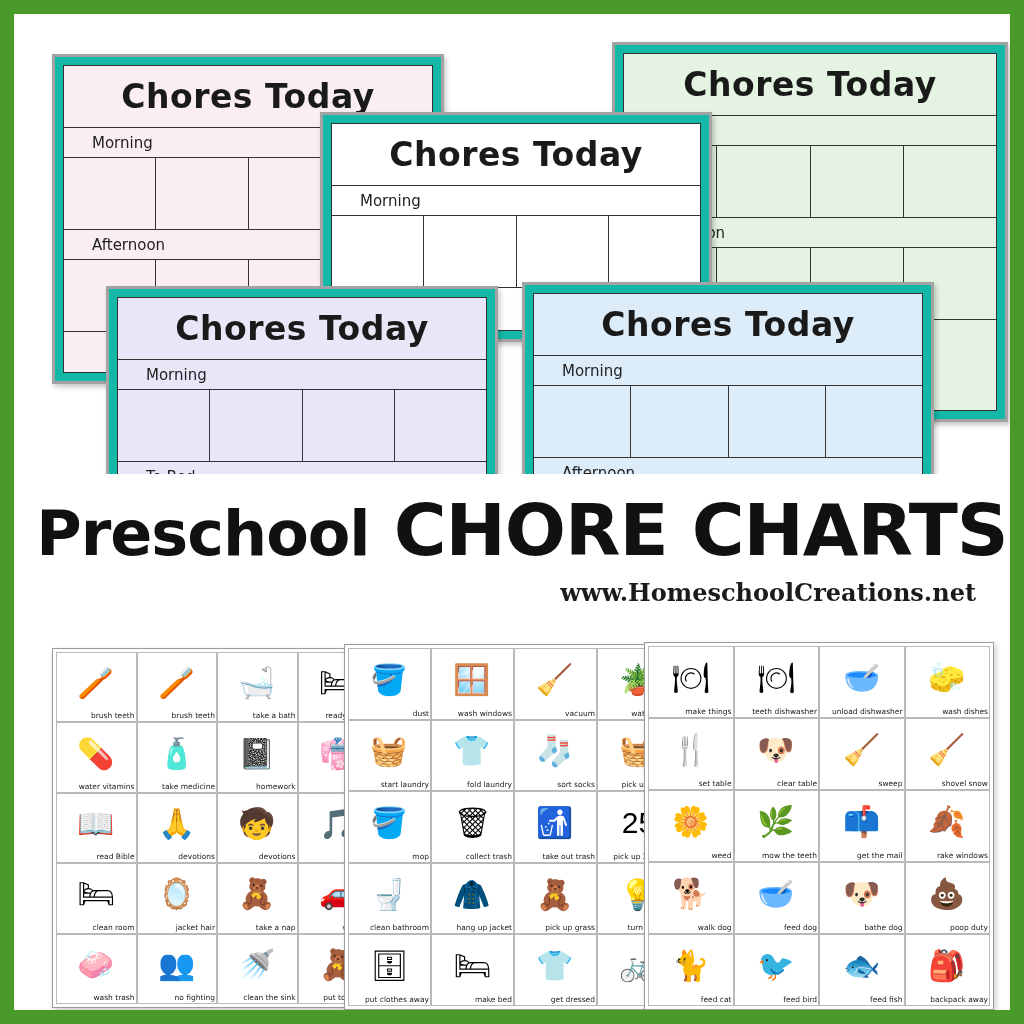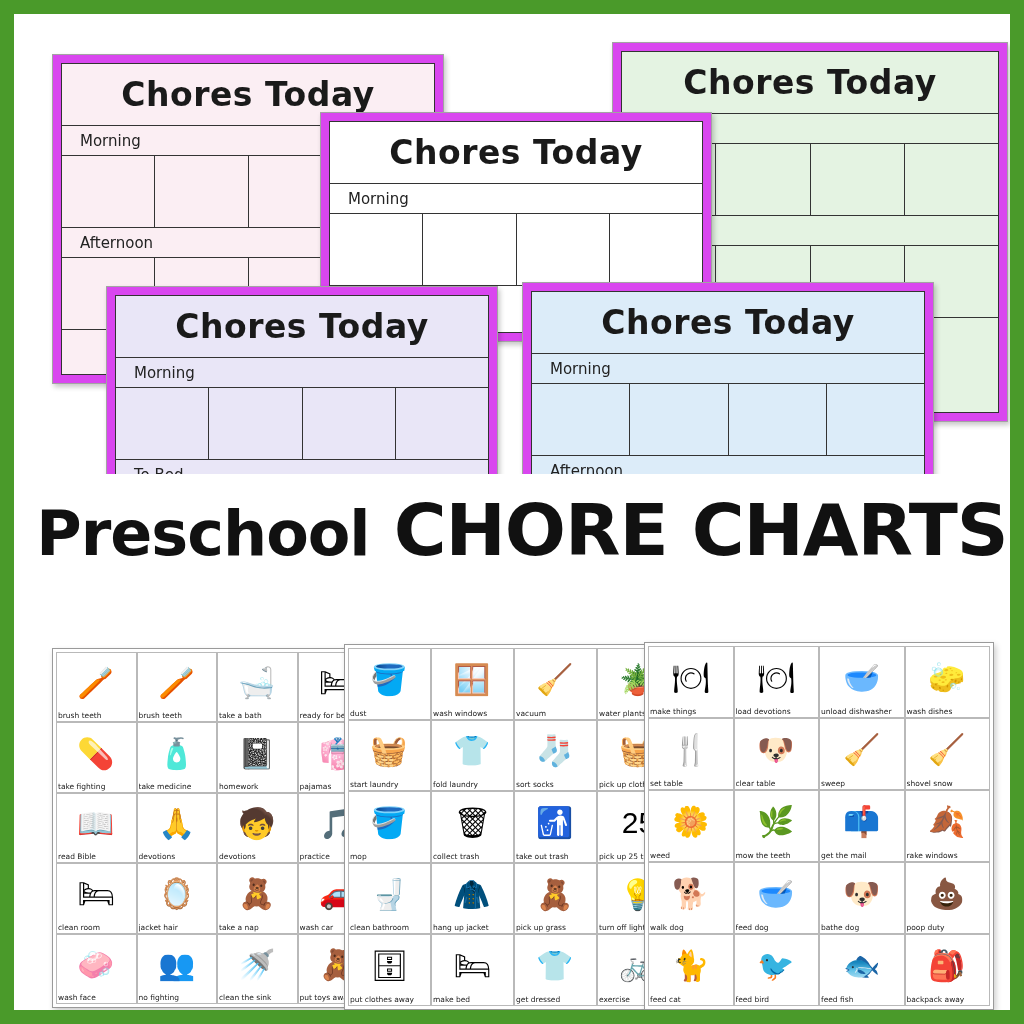--- a/index.html
+++ b/index.html
@@ -17,22 +17,22 @@
     overflow:hidden;
   }
   
   .sheets{
     position:absolute;left:0;top:0;width:996px;height:470px;
     background:#ffffff;
     overflow:hidden;
   }
   .sheet{
     position:absolute;
-    background:#d946ef;
-    border:1px solid #a3a3a3;
+    background:#14b8a6;
+    border:3px solid #a3a3a3;
     box-shadow:2px 3px 5px rgba(0,0,0,0.22);
     box-sizing:border-box;
   }
   .sheet .inner{
     position:absolute;left:8px;top:8px;right:8px;bottom:8px;
     border:1.5px solid #333;
     box-sizing:border-box;
   }
   .sheet .title-row{
     height:62px;
@@ -45,21 +45,21 @@
     font-weight:bold;
     font-size:33px;
     letter-spacing:0.5px;
     color:#1a1a1a;
     white-space:nowrap;
   }
   .sheet .band{
     height:30px;
     border-bottom:1.5px solid #333;
     display:flex;align-items:center;
-    padding-left:18px;
+    padding-left:28px;
     box-sizing:border-box;
     font-family:"DejaVu Sans", sans-serif;
     font-size:15px;
     color:#222;
   }
   .sheet .cells{
     display:flex;
     height:72px;
     border-bottom:1.5px solid #333;
     box-sizing:border-box;
@@ -144,21 +144,21 @@
     display:flex;
     align-items:center;
     justify-content:center;
     font-size:30px;
     line-height:1;
   }
   .card .cap{
     font-family:"DejaVu Sans", sans-serif;
     font-size:7.5px;
     color:#1a1a1a;
-    text-align:left;
+    text-align:right;
     white-space:nowrap;
     overflow:hidden;
     text-overflow:ellipsis;
     width:100%;
   }
   #cards-left{left:38px;top:22px;width:330px;height:360px;}
   #cards-left .cardgrid{grid-template-columns:repeat(4,1fr);grid-template-rows:repeat(5,1fr);}
   #cards-mid{left:330px;top:18px;width:340px;height:366px;}
   #cards-mid .cardgrid{grid-template-columns:repeat(4,1fr);grid-template-rows:repeat(5,1fr);}
   #cards-right{left:630px;top:16px;width:350px;height:368px;}
@@ -262,20 +262,21 @@
       </div>
     </div>
 
   </div>
 
   <div class="titleband">
     <div class="main-title">
       <span class="small">Preschool</span>
       <span>CHORE CHARTS</span>
     </div>
+    <div class="site-url">www.HomeschoolCreations.net</div>
   </div>
 
   <div class="cards-area">
     <div class="cardsheet" id="cards-left">
       <div class="cardgrid">
           <div class="card">
             <div class="art">🪥</div>
             <div class="cap">brush teeth</div>
           </div>
           <div class="card">
@@ -285,21 +286,21 @@
           <div class="card">
             <div class="art">🛁</div>
             <div class="cap">take a bath</div>
           </div>
           <div class="card">
             <div class="art">🛏</div>
             <div class="cap">ready for bed</div>
           </div>
           <div class="card">
             <div class="art">💊</div>
-            <div class="cap">take fighting</div>
+            <div class="cap">water vitamins</div>
           </div>
           <div class="card">
             <div class="art">🧴</div>
             <div class="cap">take medicine</div>
           </div>
           <div class="card">
             <div class="art">📓</div>
             <div class="cap">homework</div>
           </div>
           <div class="card">
@@ -333,21 +334,21 @@
           <div class="card">
             <div class="art">🧸</div>
             <div class="cap">take a nap</div>
           </div>
           <div class="card">
             <div class="art">🚗</div>
             <div class="cap">wash car</div>
           </div>
           <div class="card">
             <div class="art">🧼</div>
-            <div class="cap">wash face</div>
+            <div class="cap">wash trash</div>
           </div>
           <div class="card">
             <div class="art">👥</div>
             <div class="cap">no fighting</div>
           </div>
           <div class="card">
             <div class="art">🚿</div>
             <div class="cap">clean the sink</div>
           </div>
           <div class="card">
@@ -441,21 +442,21 @@
         </div>
     </div>
     <div class="cardsheet" id="cards-right">
       <div class="cardgrid">
           <div class="card">
             <div class="art">🍽</div>
             <div class="cap">make things</div>
           </div>
           <div class="card">
             <div class="art">🍽</div>
-            <div class="cap">load devotions</div>
+            <div class="cap">teeth dishwasher</div>
           </div>
           <div class="card">
             <div class="art">🥣</div>
             <div class="cap">unload dishwasher</div>
           </div>
           <div class="card">
             <div class="art">🧽</div>
             <div class="cap">wash dishes</div>
           </div>
           <div class="card">

